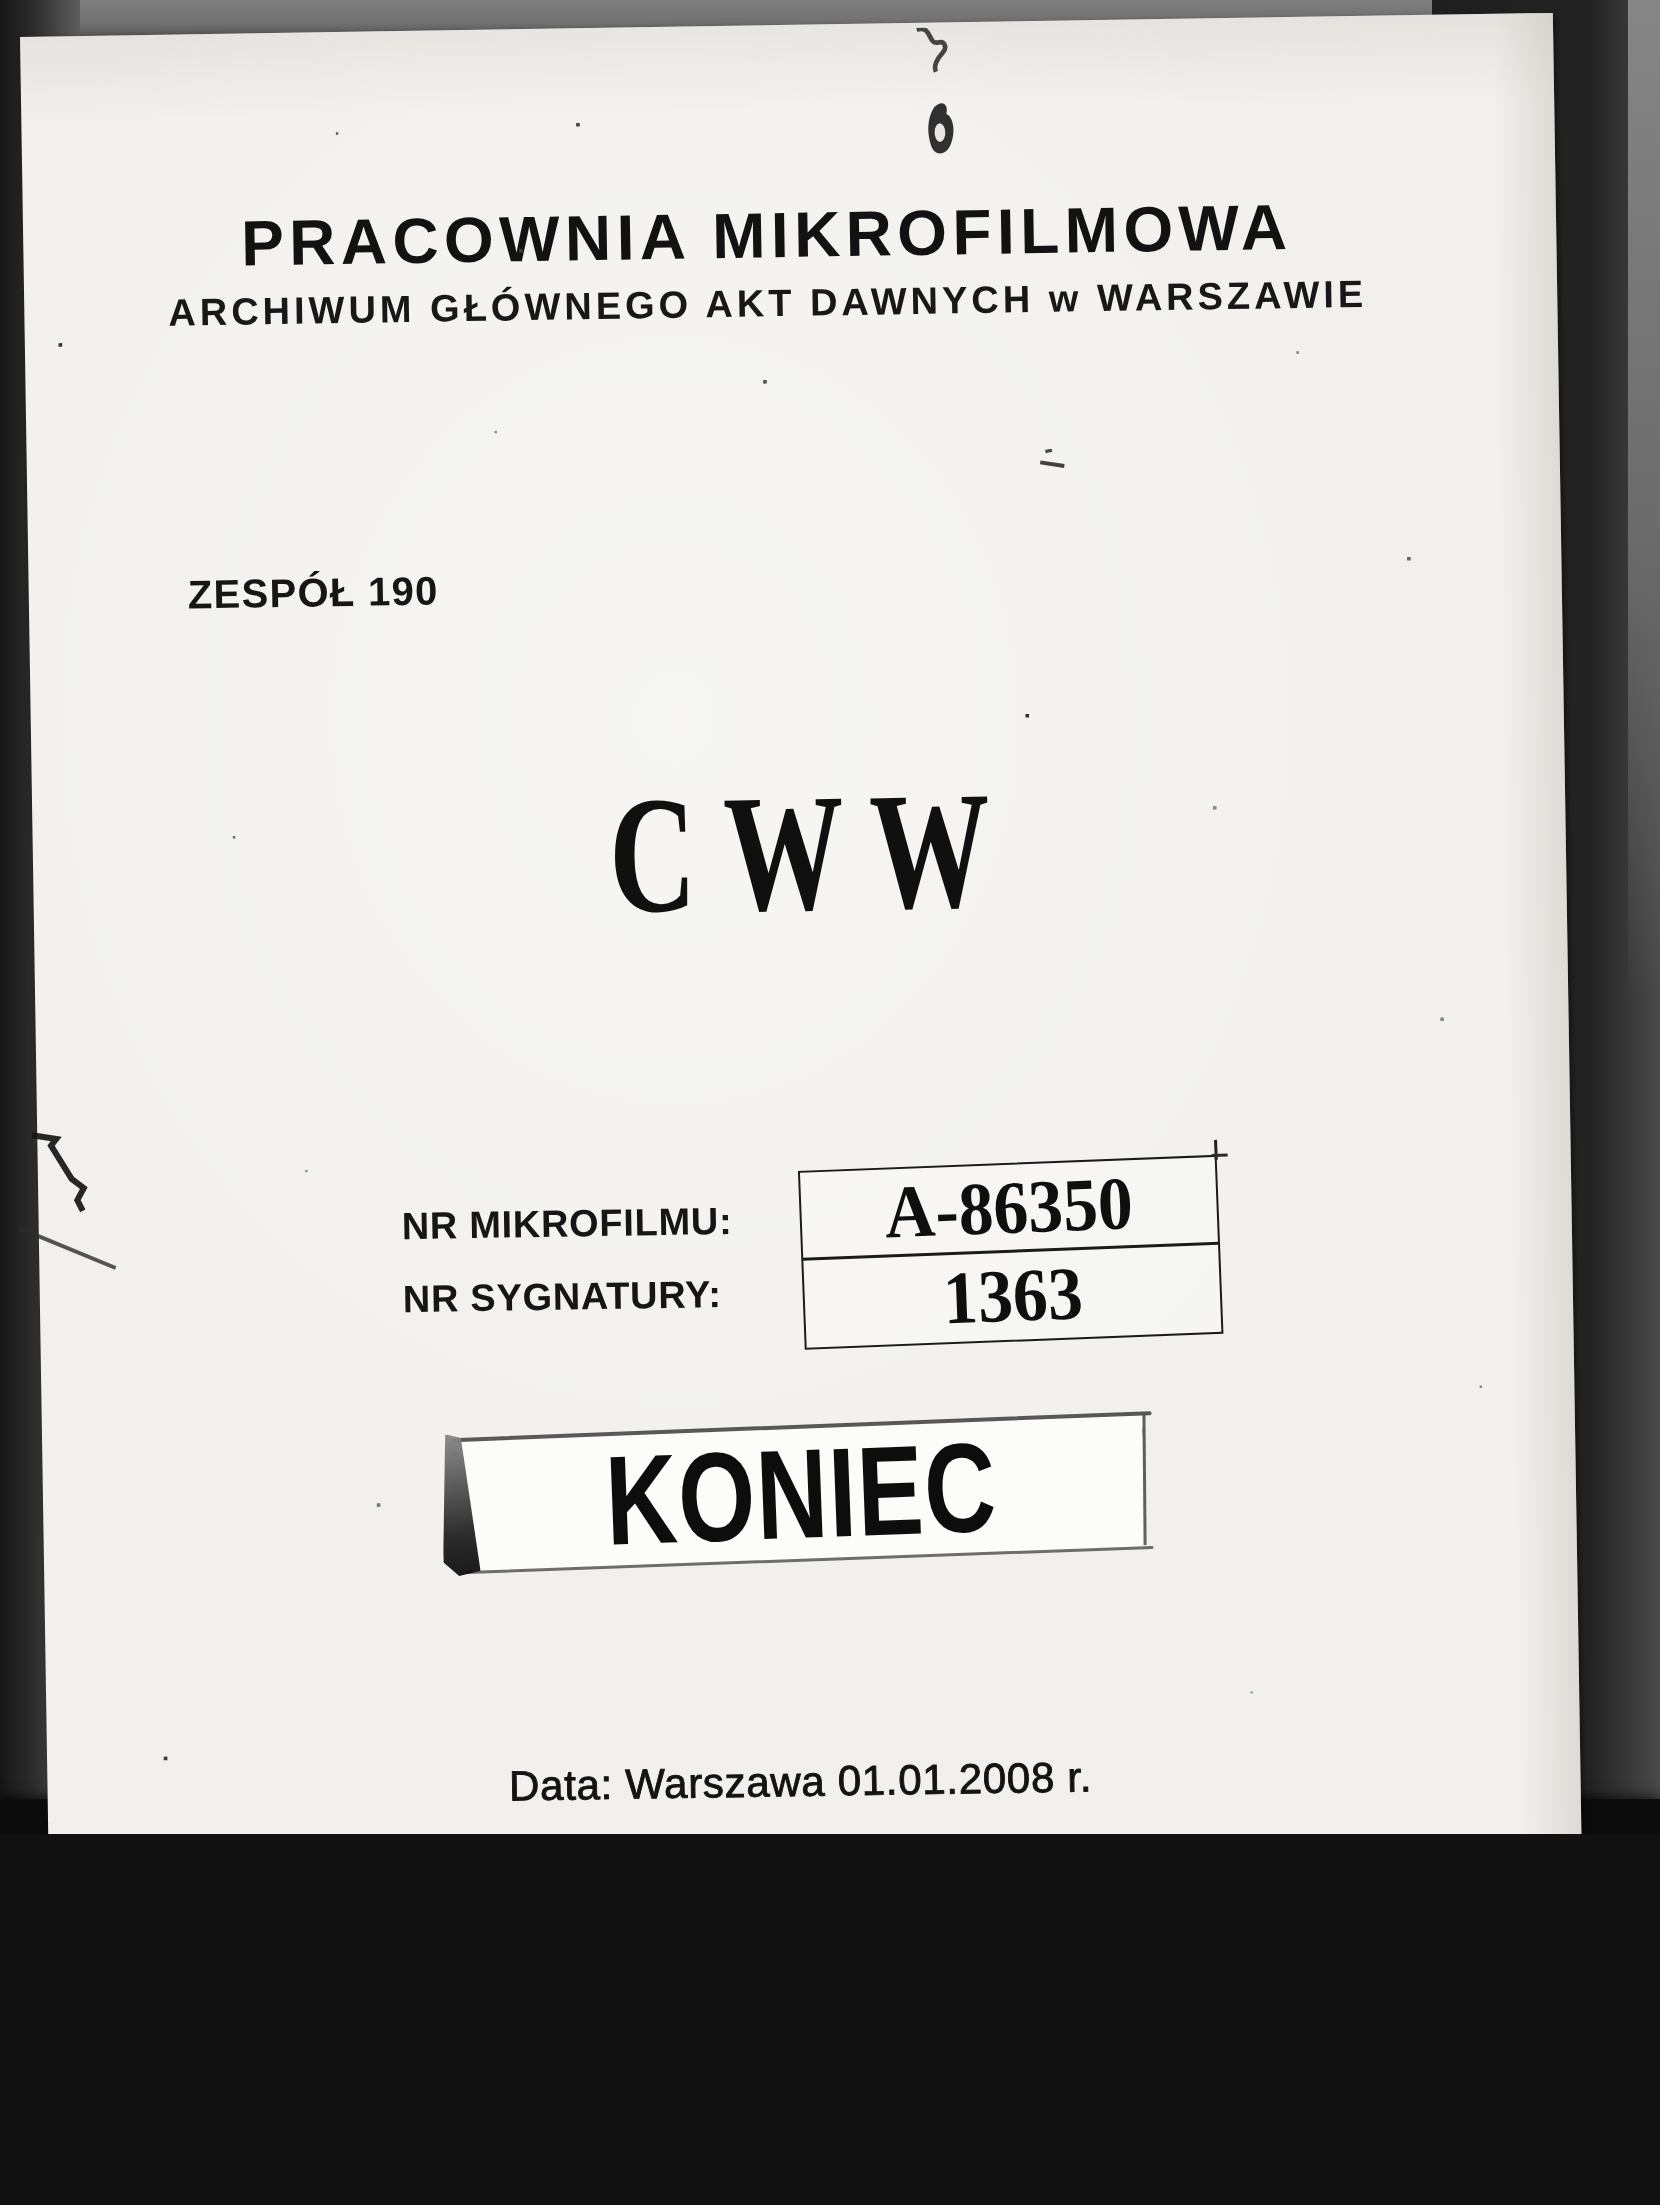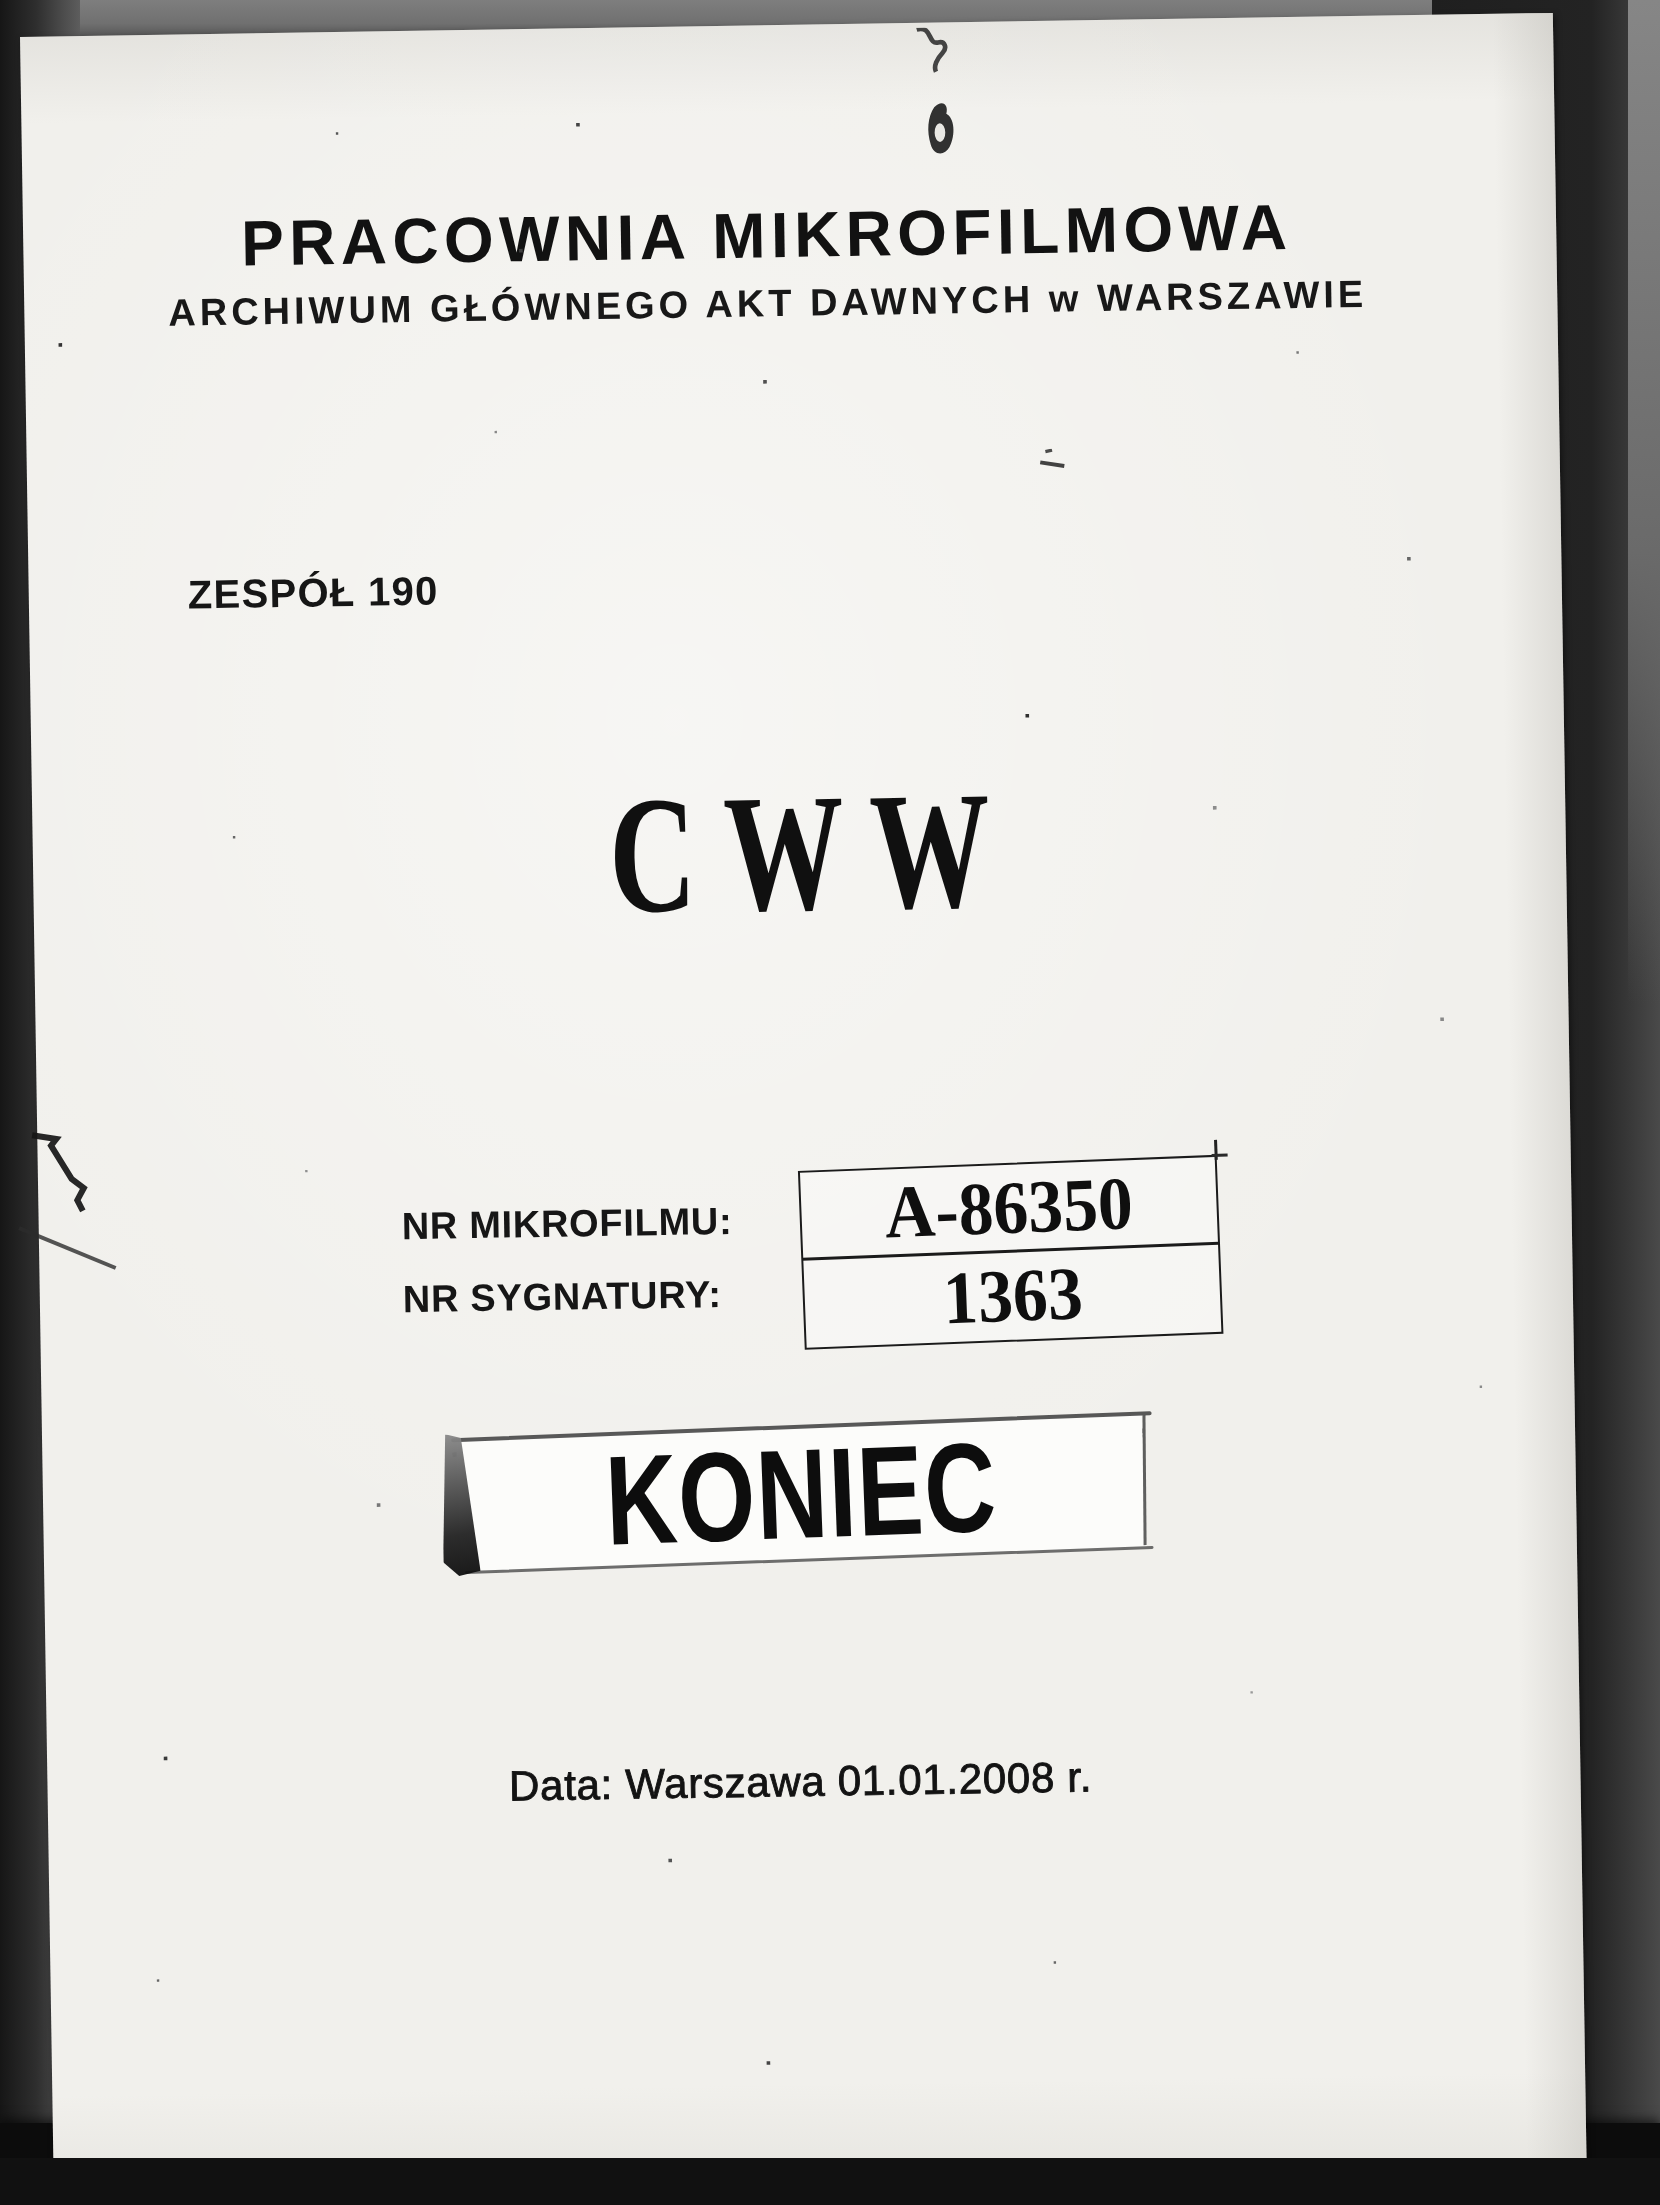--- a/index.html
+++ b/index.html
@@ -4,21 +4,21 @@
 <style>
   html, body {
     margin: 0; padding: 0;
     width: 1660px; height: 2205px;
     overflow: hidden;
     background: #111;
     font-family: "Liberation Sans", sans-serif;
   }
   .frame {
     position: absolute; left: 0; top: 0;
-    width: 1660px; height: 2158px;
+    width: 1660px; height: 1834px;
     background: #6f6f6f;
     overflow: hidden;
   }
   
   .band-top {
     position: absolute; left: 0; top: 0; right: 0; height: 52px;
     background: linear-gradient(180deg, #7e7e7e 0%, #707070 45%, #4f4f4f 78%, #343434 100%);
   }
   .band-left {
     position: absolute; left: 0; top: 0; bottom: 0; width: 80px;

